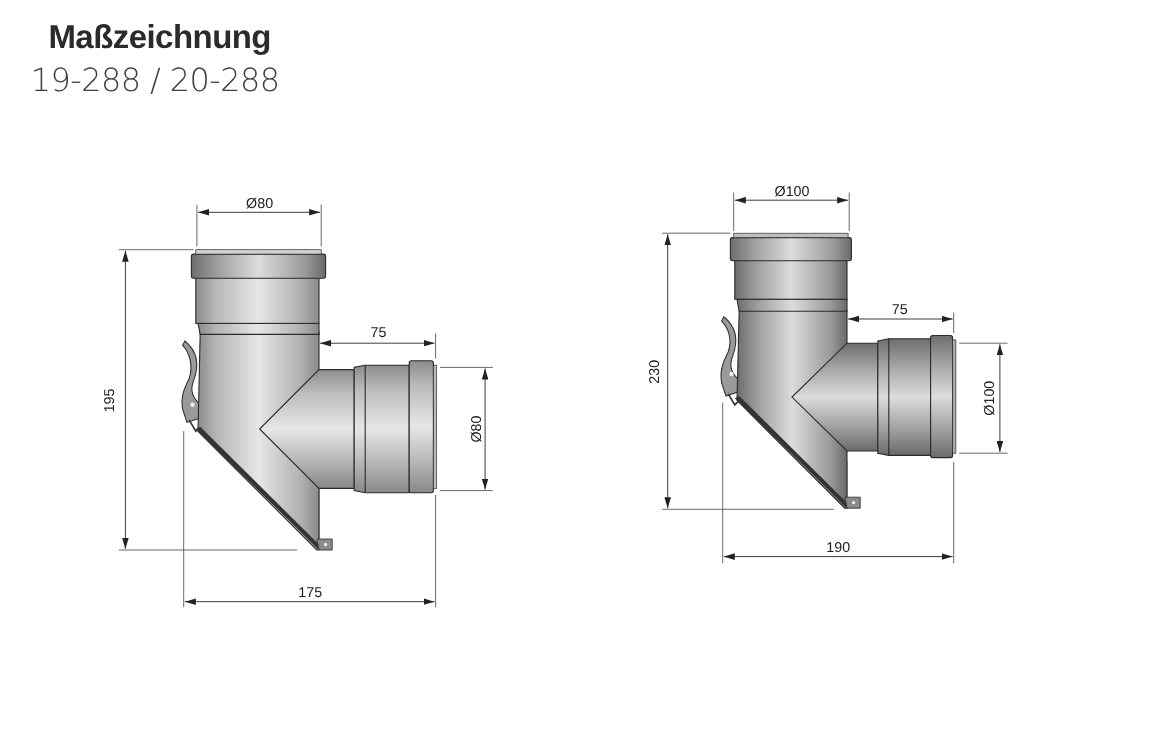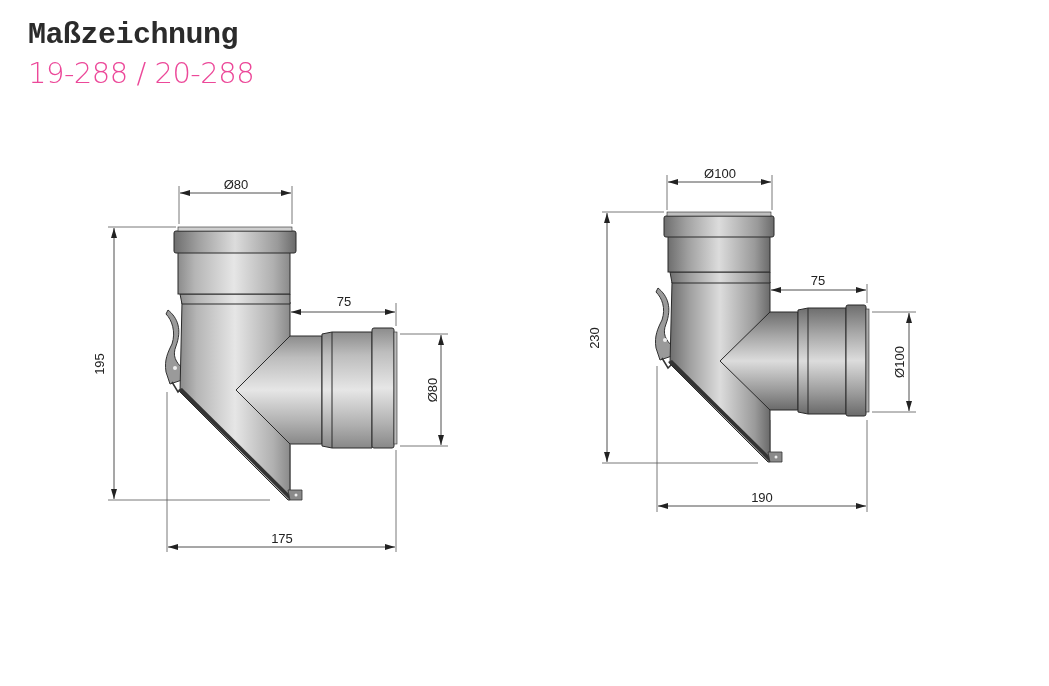--- a/index.html
+++ b/index.html
@@ -1,18 +1,18 @@
 <!DOCTYPE html>
 <html><head>
 <meta charset="utf-8">
 <style>
   html, body { margin:0; padding:0; background:#ffffff; }
   body { width:1049px; height:686px; position:relative; overflow:hidden; font-family:"DejaVu Sans", sans-serif; }
-  .title { position:absolute; left:28px; top:18px; font-family:Liberation Mono, monospace; font-weight:bold; font-size:30px; color:#2b2b2b; letter-spacing:-0.5px; }
-  .subtitle { position:absolute; left:28px; top:56px; font-family:"DejaVu Sans", sans-serif; font-size:29px; color:#ec4899; font-weight:300; letter-spacing:-0.5px; }
+  .title { position:absolute; left:44px; top:18px; font-family:Liberation Sans, sans-serif; font-weight:bold; font-size:30px; color:#2b2b2b; letter-spacing:-0.5px; }
+  .subtitle { position:absolute; left:28px; top:56px; font-family:"DejaVu Sans", sans-serif; font-size:29px; color:#404040; font-weight:300; letter-spacing:-0.5px; }
   svg { position:absolute; left:0; top:0; }
   .dim { font-family:"Liberation Sans", sans-serif; font-size:13px; fill:#222; }
 </style>
 </head>
 <body>
 
 <div class="title">Maßzeichnung</div>
 <div class="subtitle">19-288 / 20-288</div>
 
 <svg width="1049" height="686" viewBox="0 0 1049 686">

